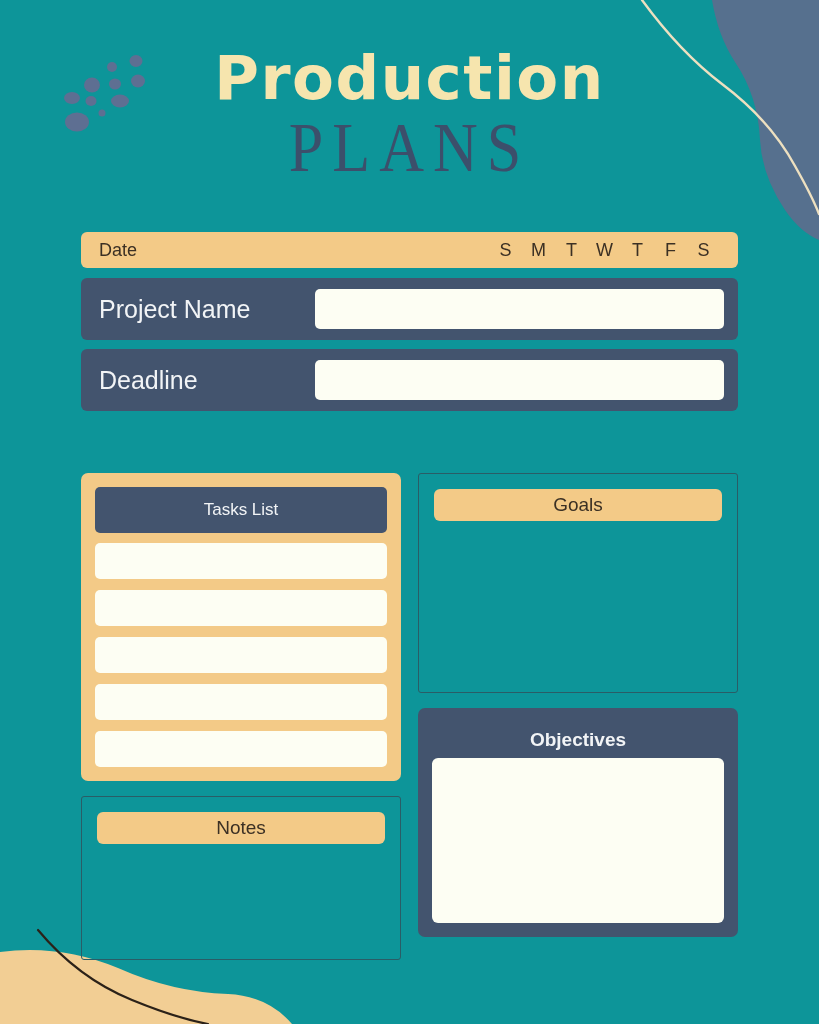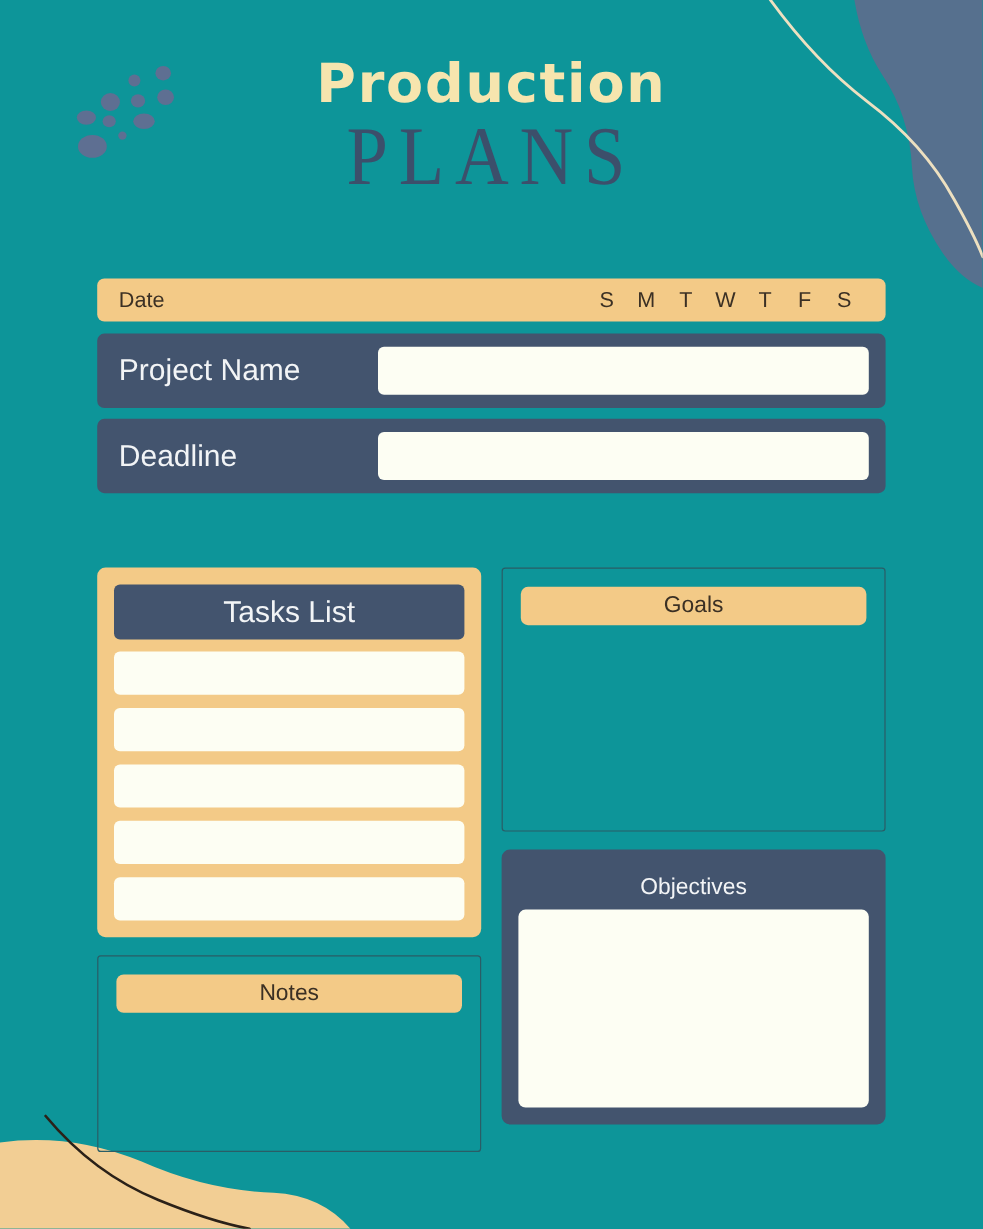--- a/index.html
+++ b/index.html
@@ -41,21 +41,21 @@
   
   .header {
     position: absolute;
     left: 0;
     top: 46px;
     width: 819px;
     text-align: center;
   }
   .title-main {
     font-family: "DejaVu Sans", sans-serif;
-    font-size: 45px;
+    font-size: 61px;
     font-weight: bold;
     color: #F6E5AE;
     letter-spacing: 1.5px;
     line-height: 1.05;
     margin: 0;
   }
   .title-sub {
     font-family: "Liberation Serif", serif;
     font-size: 62px;
     font-weight: normal;
@@ -153,21 +153,21 @@
     box-sizing: border-box;
   }
   .tasks-header {
     background: #43546E;
     border-radius: 5px;
     height: 46px;
     display: flex;
     align-items: center;
     justify-content: center;
     color: #F2F4F6;
-    font-size: 25px;
+    font-size: 17px;
     margin-bottom: 10px;
   }
   .task-input {
     display: block;
     width: 100%;
     height: 36px;
     background: #FDFEF3;
     border: none;
     border-radius: 5px;
     outline: none;
@@ -205,20 +205,21 @@
     border-radius: 7px;
     padding: 14px;
     box-sizing: border-box;
   }
   .navy-title {
     color: #F2F4F6;
     font-size: 19px;
     text-align: center;
     height: 36px;
     line-height: 36px;
+    font-weight: bold;
   }
   .objectives-area {
     width: 100%;
     background: #FDFEF3;
     border: none;
     border-radius: 6px;
     outline: none;
     resize: none;
     font-family: "Liberation Sans", sans-serif;
     font-size: 15px;

